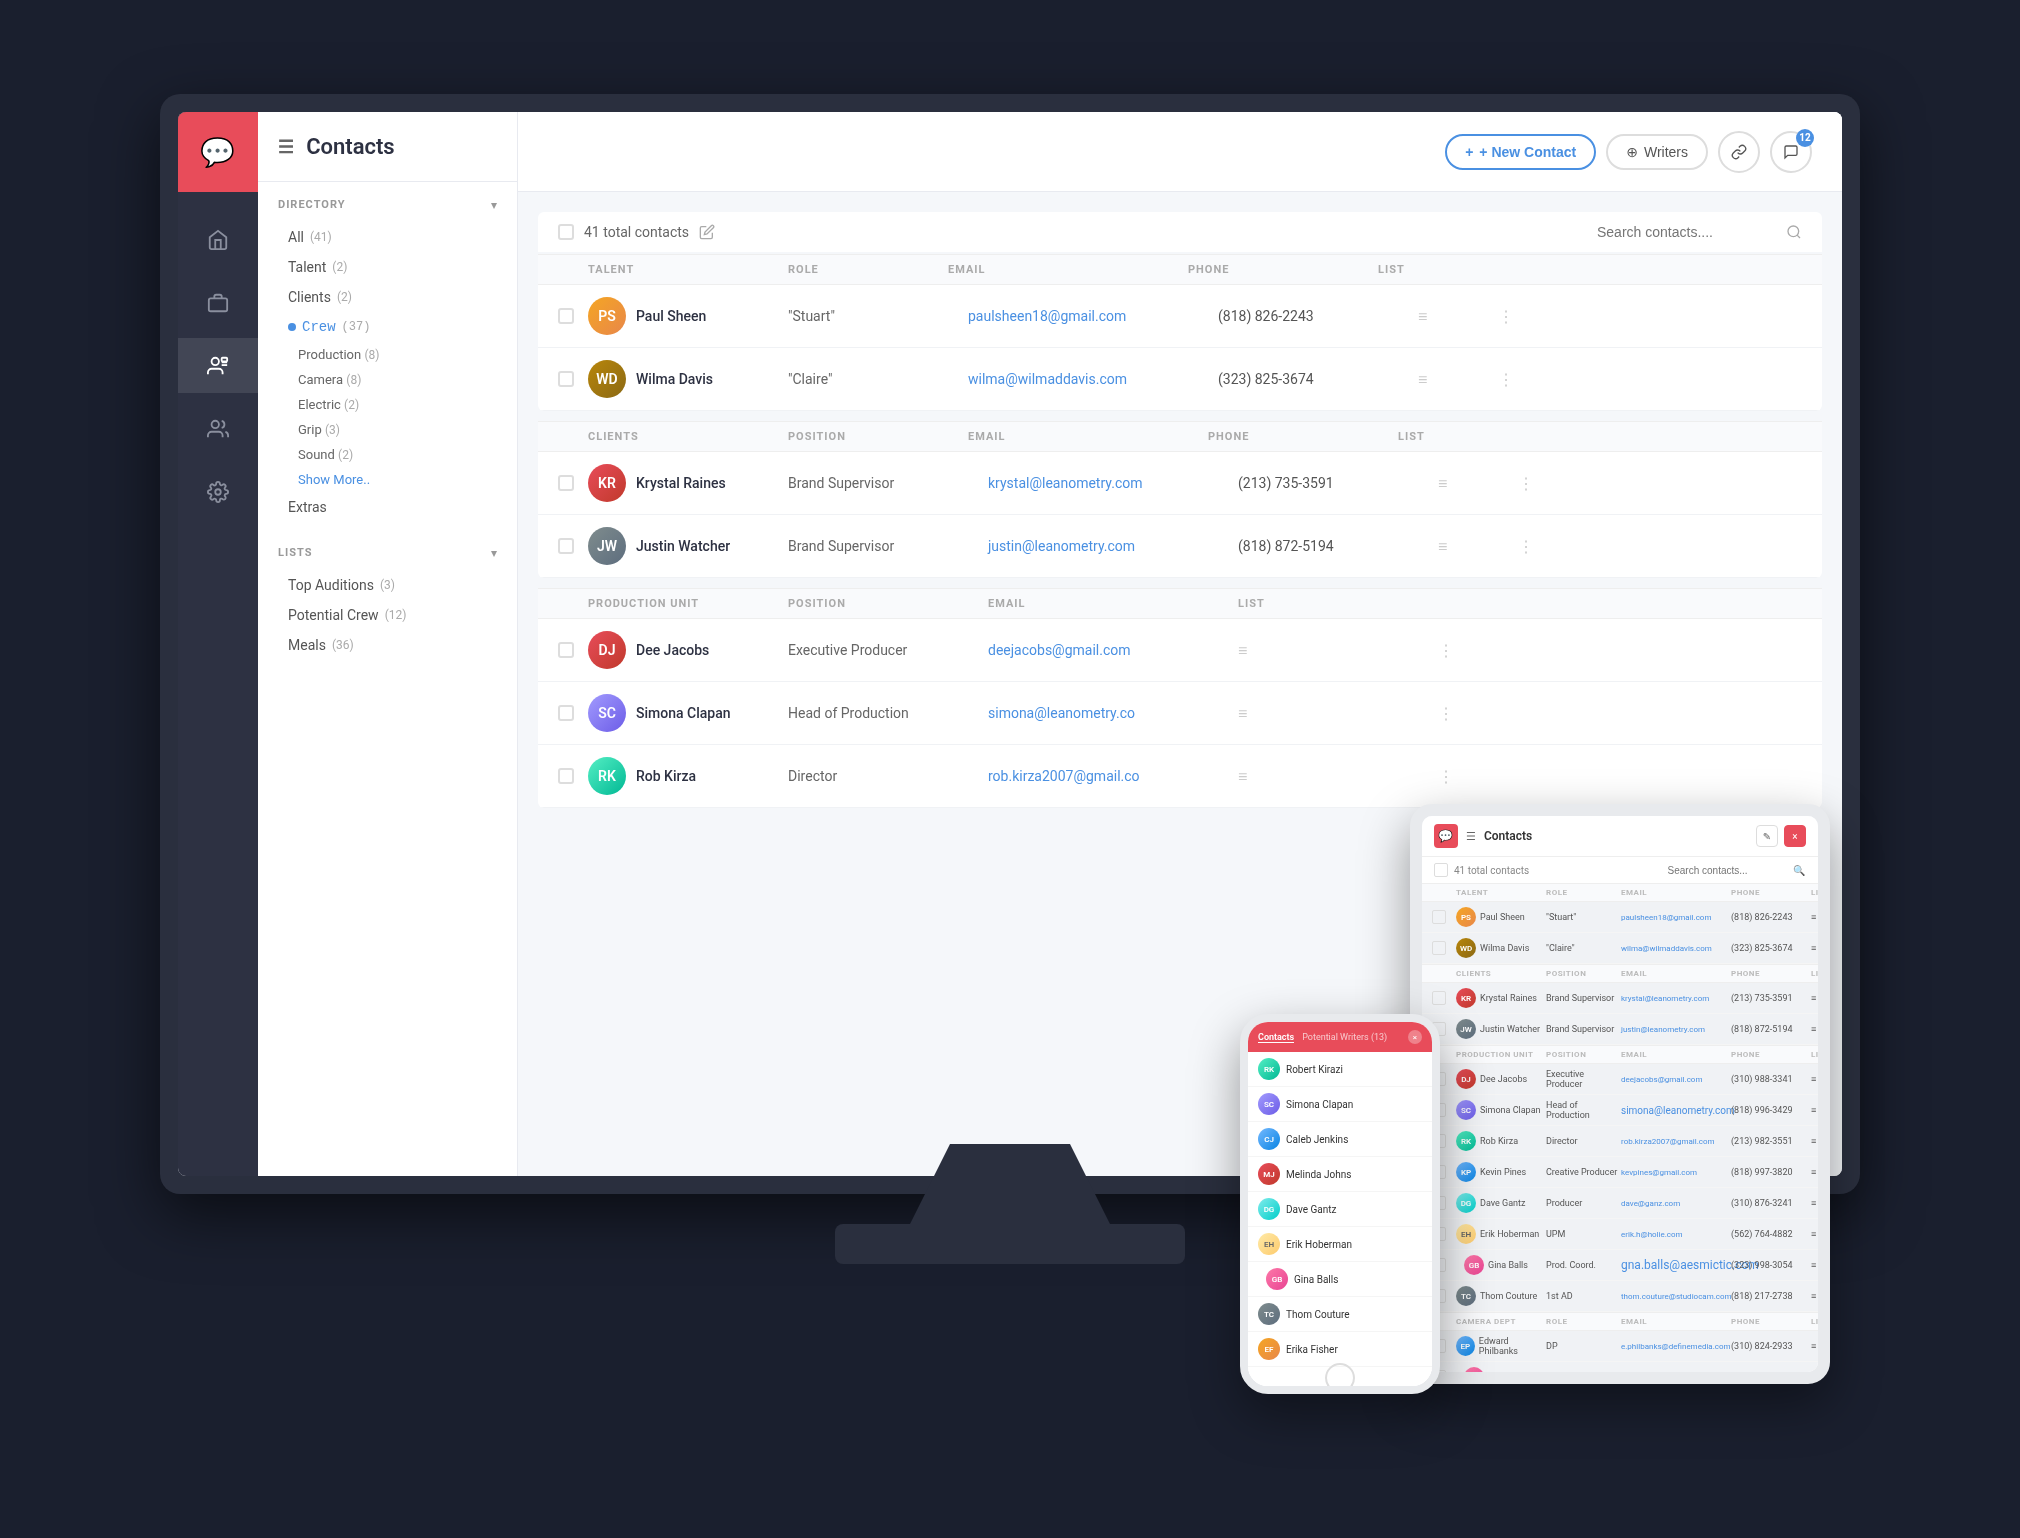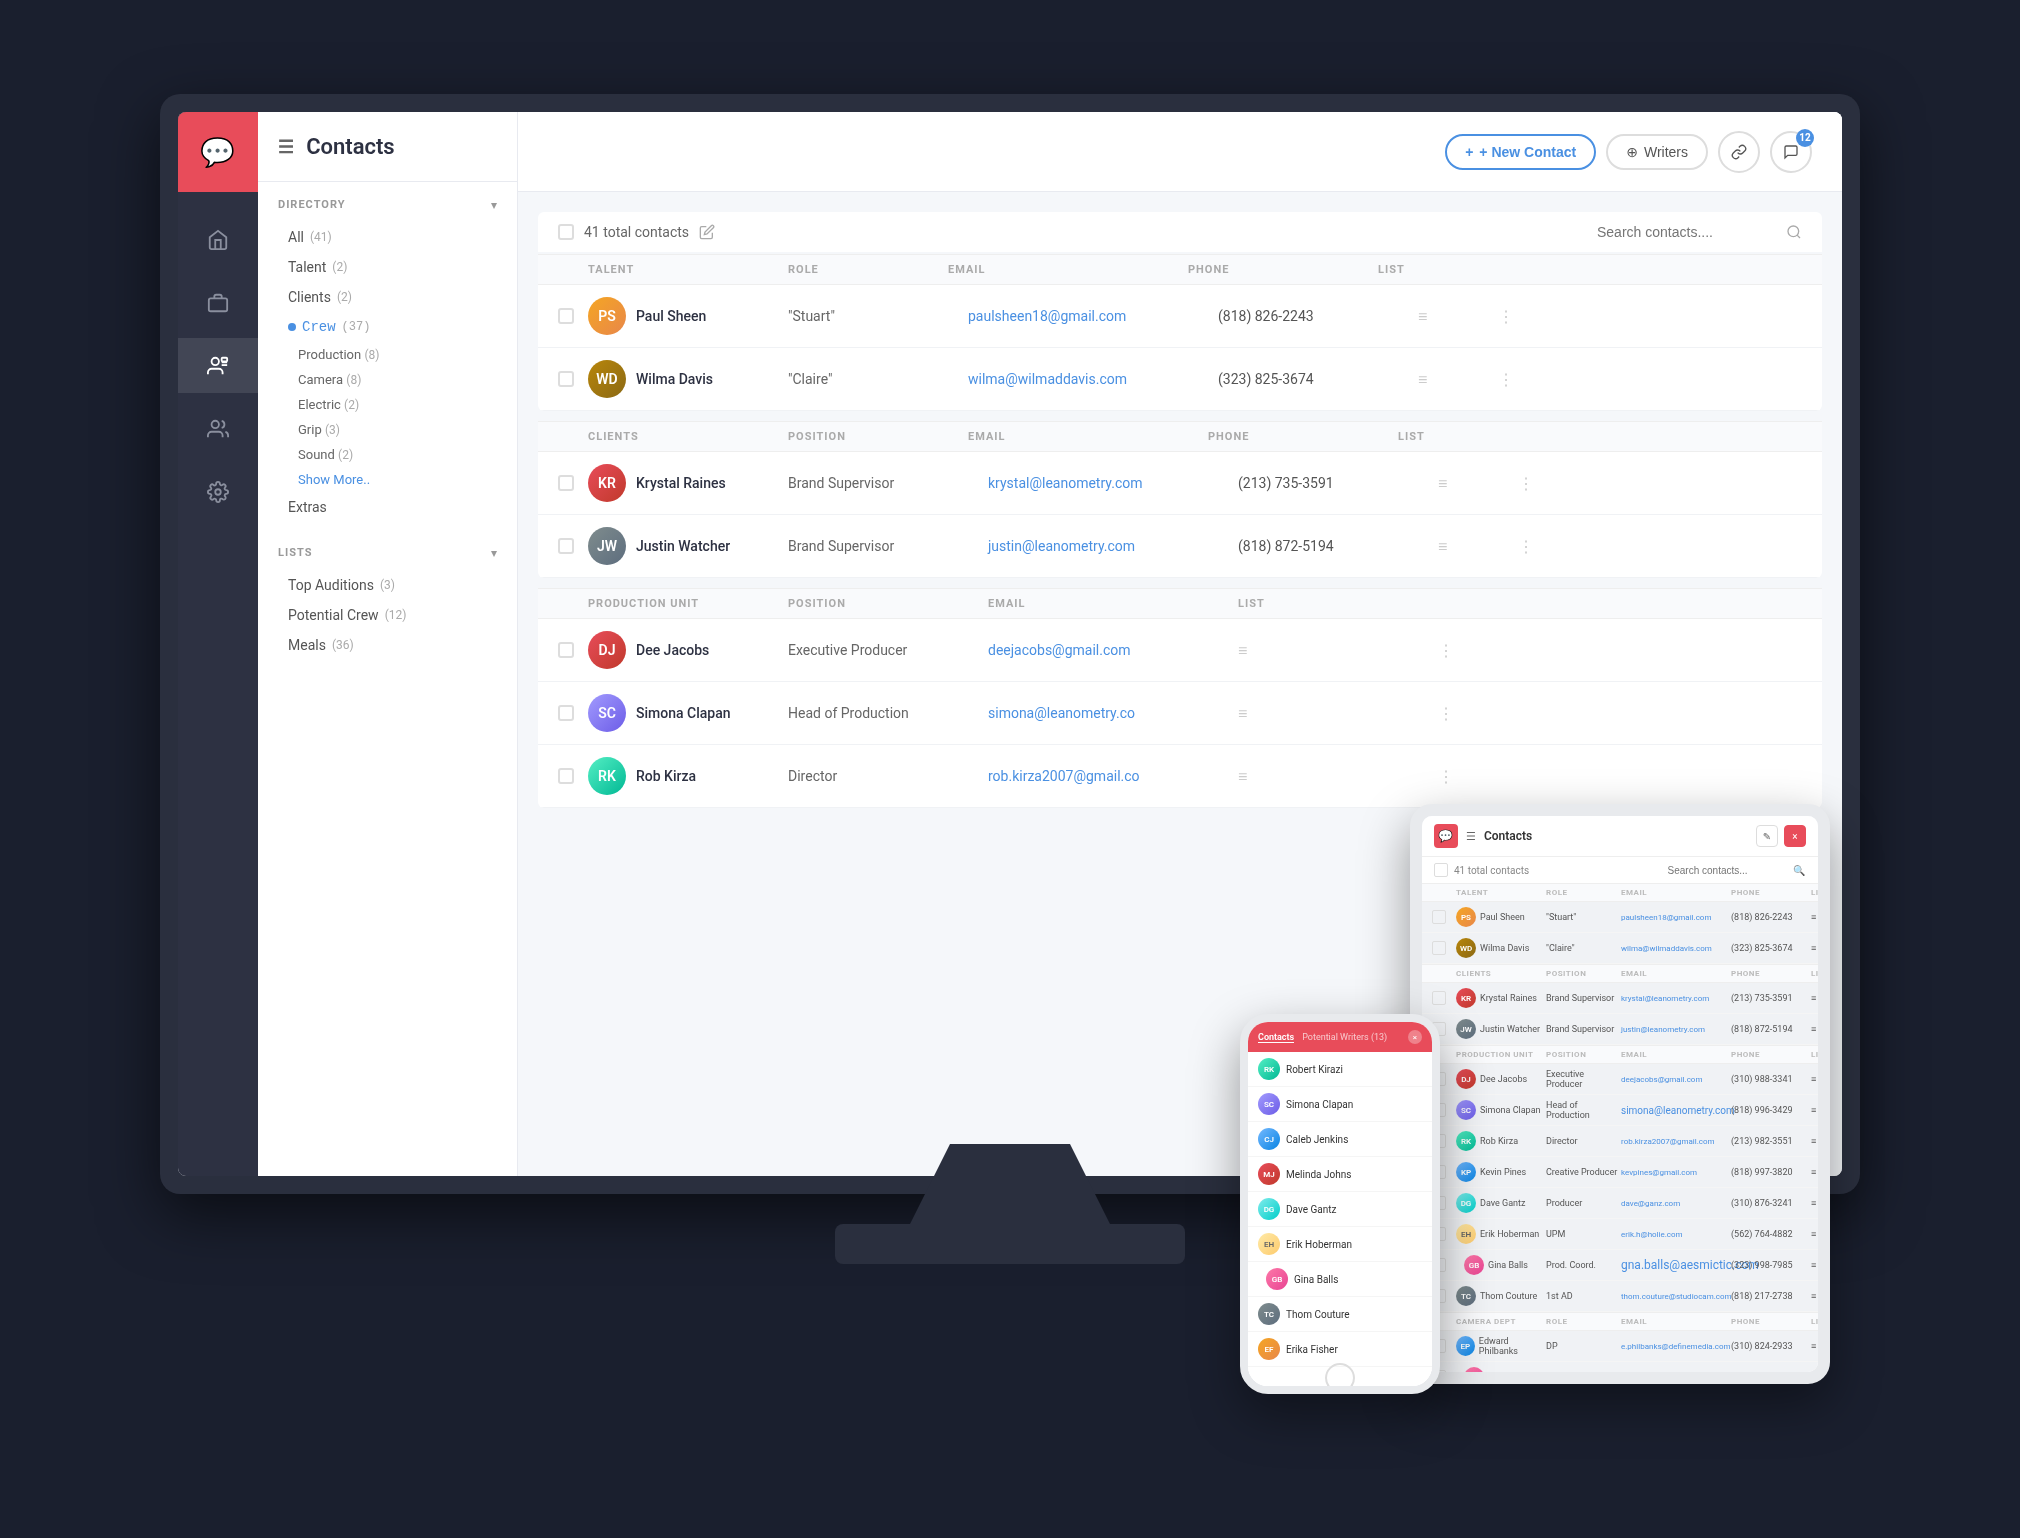--- a/index.html
+++ b/index.html
@@ -1120,21 +1120,21 @@
         <span>≡</span>
       </div>
       <div style="display:grid; grid-template-columns: 24px 90px 75px 110px 80px 30px; padding:5px 10px; align-items:center; border-bottom:1px solid #f5f5f5; font-size:9px; color:#555;">
         <div style="width:14px;height:14px;border:1px solid #ddd;border-radius:2px;"></div>
         <div style="display:flex;align-items:center;gap:4px;">
           <div class="tablet-avatar bg-pink">GB</div>
           <span>Gina Balls</span>
         </div>
         <span>Prod. Coord.</span>
         <span style="color:#4a90e2;font-size:12px;">gna.balls@aesmictic.com</span>
-        <span>(323) 998-7985</span>
+        <span>(323) 998-3054</span>
         <span>≡</span>
       </div>
       <div style="display:grid; grid-template-columns: 24px 90px 75px 110px 80px 30px; padding:5px 10px; align-items:center; border-bottom:1px solid #f5f5f5; font-size:9px; color:#555;">
         <div style="width:14px;height:14px;border:1px solid #ddd;border-radius:2px;"></div>
         <div style="display:flex;align-items:center;gap:4px;">
           <div class="tablet-avatar bg-gray">TC</div>
           <span>Thom Couture</span>
         </div>
         <span>1st AD</span>
         <span style="color:#4a90e2;font-size:8px;">thom.couture@studiocam.com</span>

